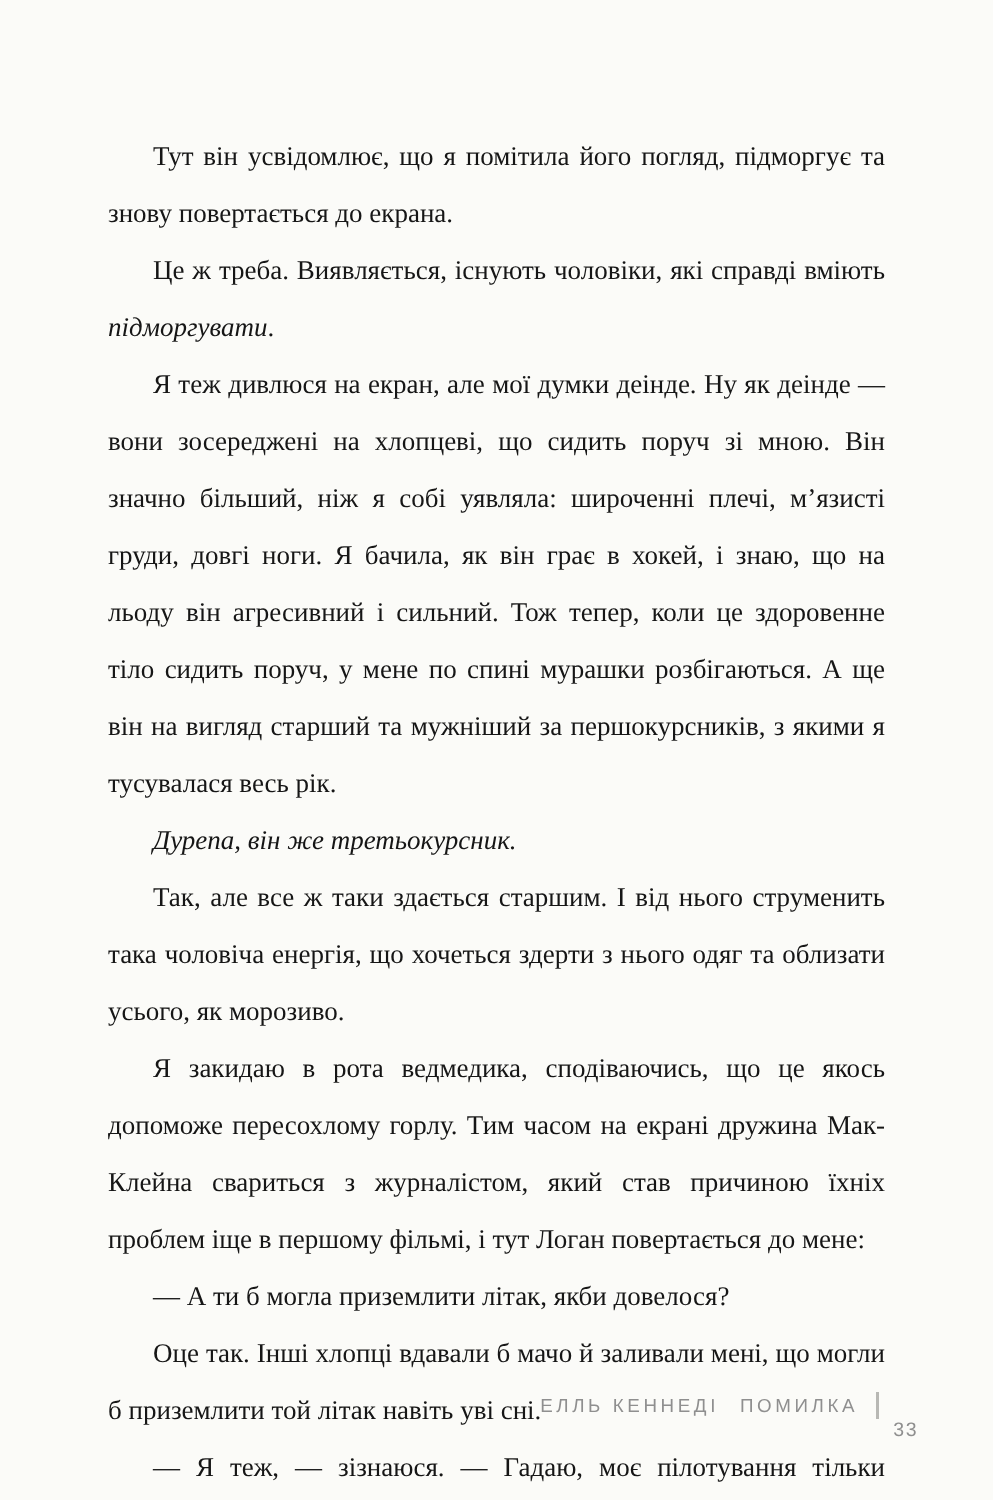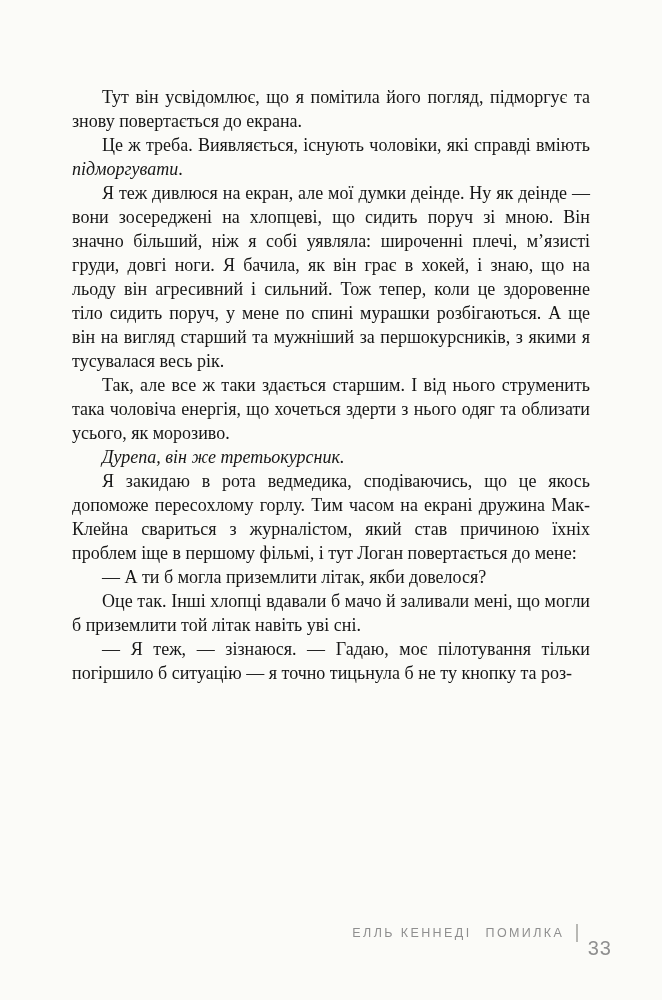--- a/index.html
+++ b/index.html
@@ -21,21 +21,21 @@
   }
   .text-block {
     position: absolute;
     left: 72px;
     right: 72px;
     top: 85px;
   }
   p.para {
     margin: 0;
     font-size: 18px;
-    line-height: 24px;
+    line-height: 38px;
     text-align: justify;
     text-indent: 30px;
     hyphens: auto;
   }
   .italic {
     font-style: italic;
   }
   .footer {
     position: absolute;
     right: 50px;
@@ -56,37 +56,37 @@
     text-align: center;
   }
   .footer-divider {
     width: 1.5px;
     height: 18px;
     background: #b8b8b4;
     margin: 0 10px 0 12px;
   }
   .pageno {
     font-family: "Liberation Sans", sans-serif;
-    font-size: 20px;
+    font-size: 13px;
     color: #8f8f8f;
     letter-spacing: 1px;
     margin-top: 31px;
   }
 </style>
 </head>
 <body>
 
 <div class="book-page">
 
   <div class="text-block">
       <p class="para"><span>Тут він усвідомлює, що я помітила його погляд, підморгує та знову повертається до екрана.</span></p>
       <p class="para"><span>Це ж треба. Виявляється, існують чоловіки, які справді вміють </span><span class="italic">підморгувати</span><span>.</span></p>
       <p class="para"><span>Я теж дивлюся на екран, але мої думки деінде. Ну як деінде — вони зосереджені на хлопцеві, що сидить поруч зі мною. Він значно більший, ніж я собі уявляла: широченні плечі, м’язисті груди, довгі ноги. Я бачила, як він грає в хокей, і знаю, що на льоду він агресивний і сильний. Тож тепер, коли це здоровенне тіло сидить поруч, у мене по спині мурашки розбігаються. А ще він на вигляд старший та мужніший за першокурсників, з якими я тусувалася весь рік.</span></p>
+      <p class="para"><span class="italic">Дурепа, він же третьокурсник.</span></p>
       <p class="para"><span>Так, але все ж таки здається старшим. І від нього струменить така чоловіча енергія, що хочеться здерти з нього одяг та облизати усього, як морозиво.</span></p>
-      <p class="para"><span class="italic">Дурепа, він же третьокурсник.</span></p>
       <p class="para"><span>Я закидаю в рота ведмедика, сподіваючись, що це якось допоможе пересохлому горлу. Тим часом на екрані дружина Мак-Клейна свариться з журналістом, який став причиною їхніх проблем іще в першому фільмі, і тут Логан повертається до мене:</span></p>
       <p class="para"><span>— А ти б могла приземлити літак, якби довелося?</span></p>
       <p class="para"><span>Оце так. Інші хлопці вдавали б мачо й заливали мені, що могли б приземлити той літак навіть уві сні.</span></p>
       <p class="para"><span>— Я теж, — зізнаюся. — Гадаю, моє пілотування тільки погіршило б ситуацію — я точно тицьнула б не ту кнопку та роз-</span></p>
     </div>
 
   <div class="footer">
     <span class="running author-part">ЕЛЛЬ КЕННЕДІ</span>
     <span class="running title-part">ПОМИЛКА</span>
     <span class="footer-divider"></span>

